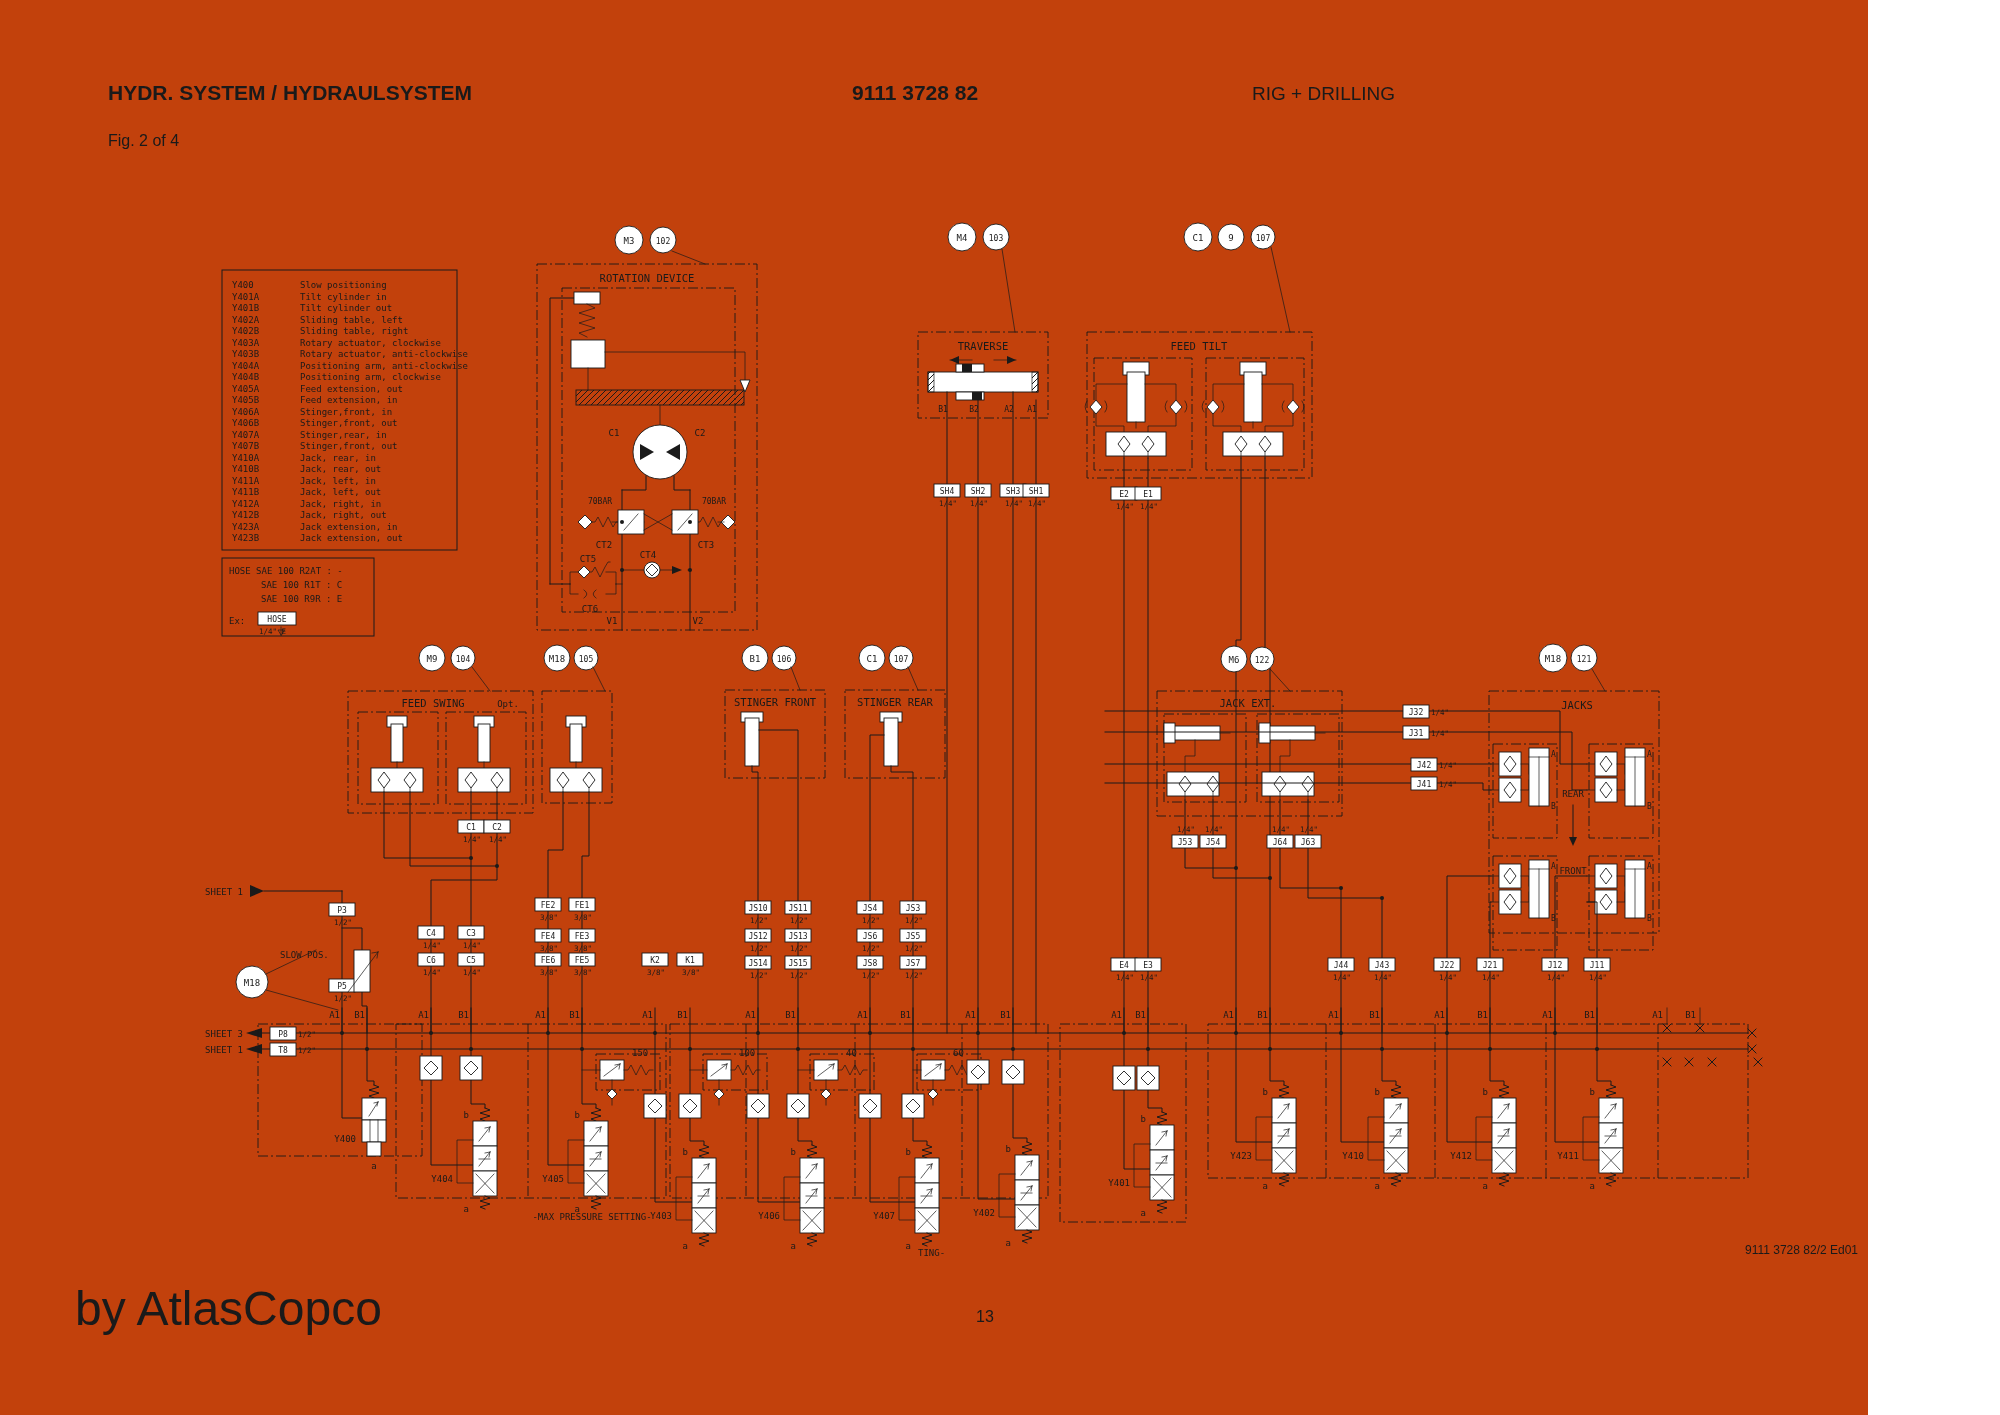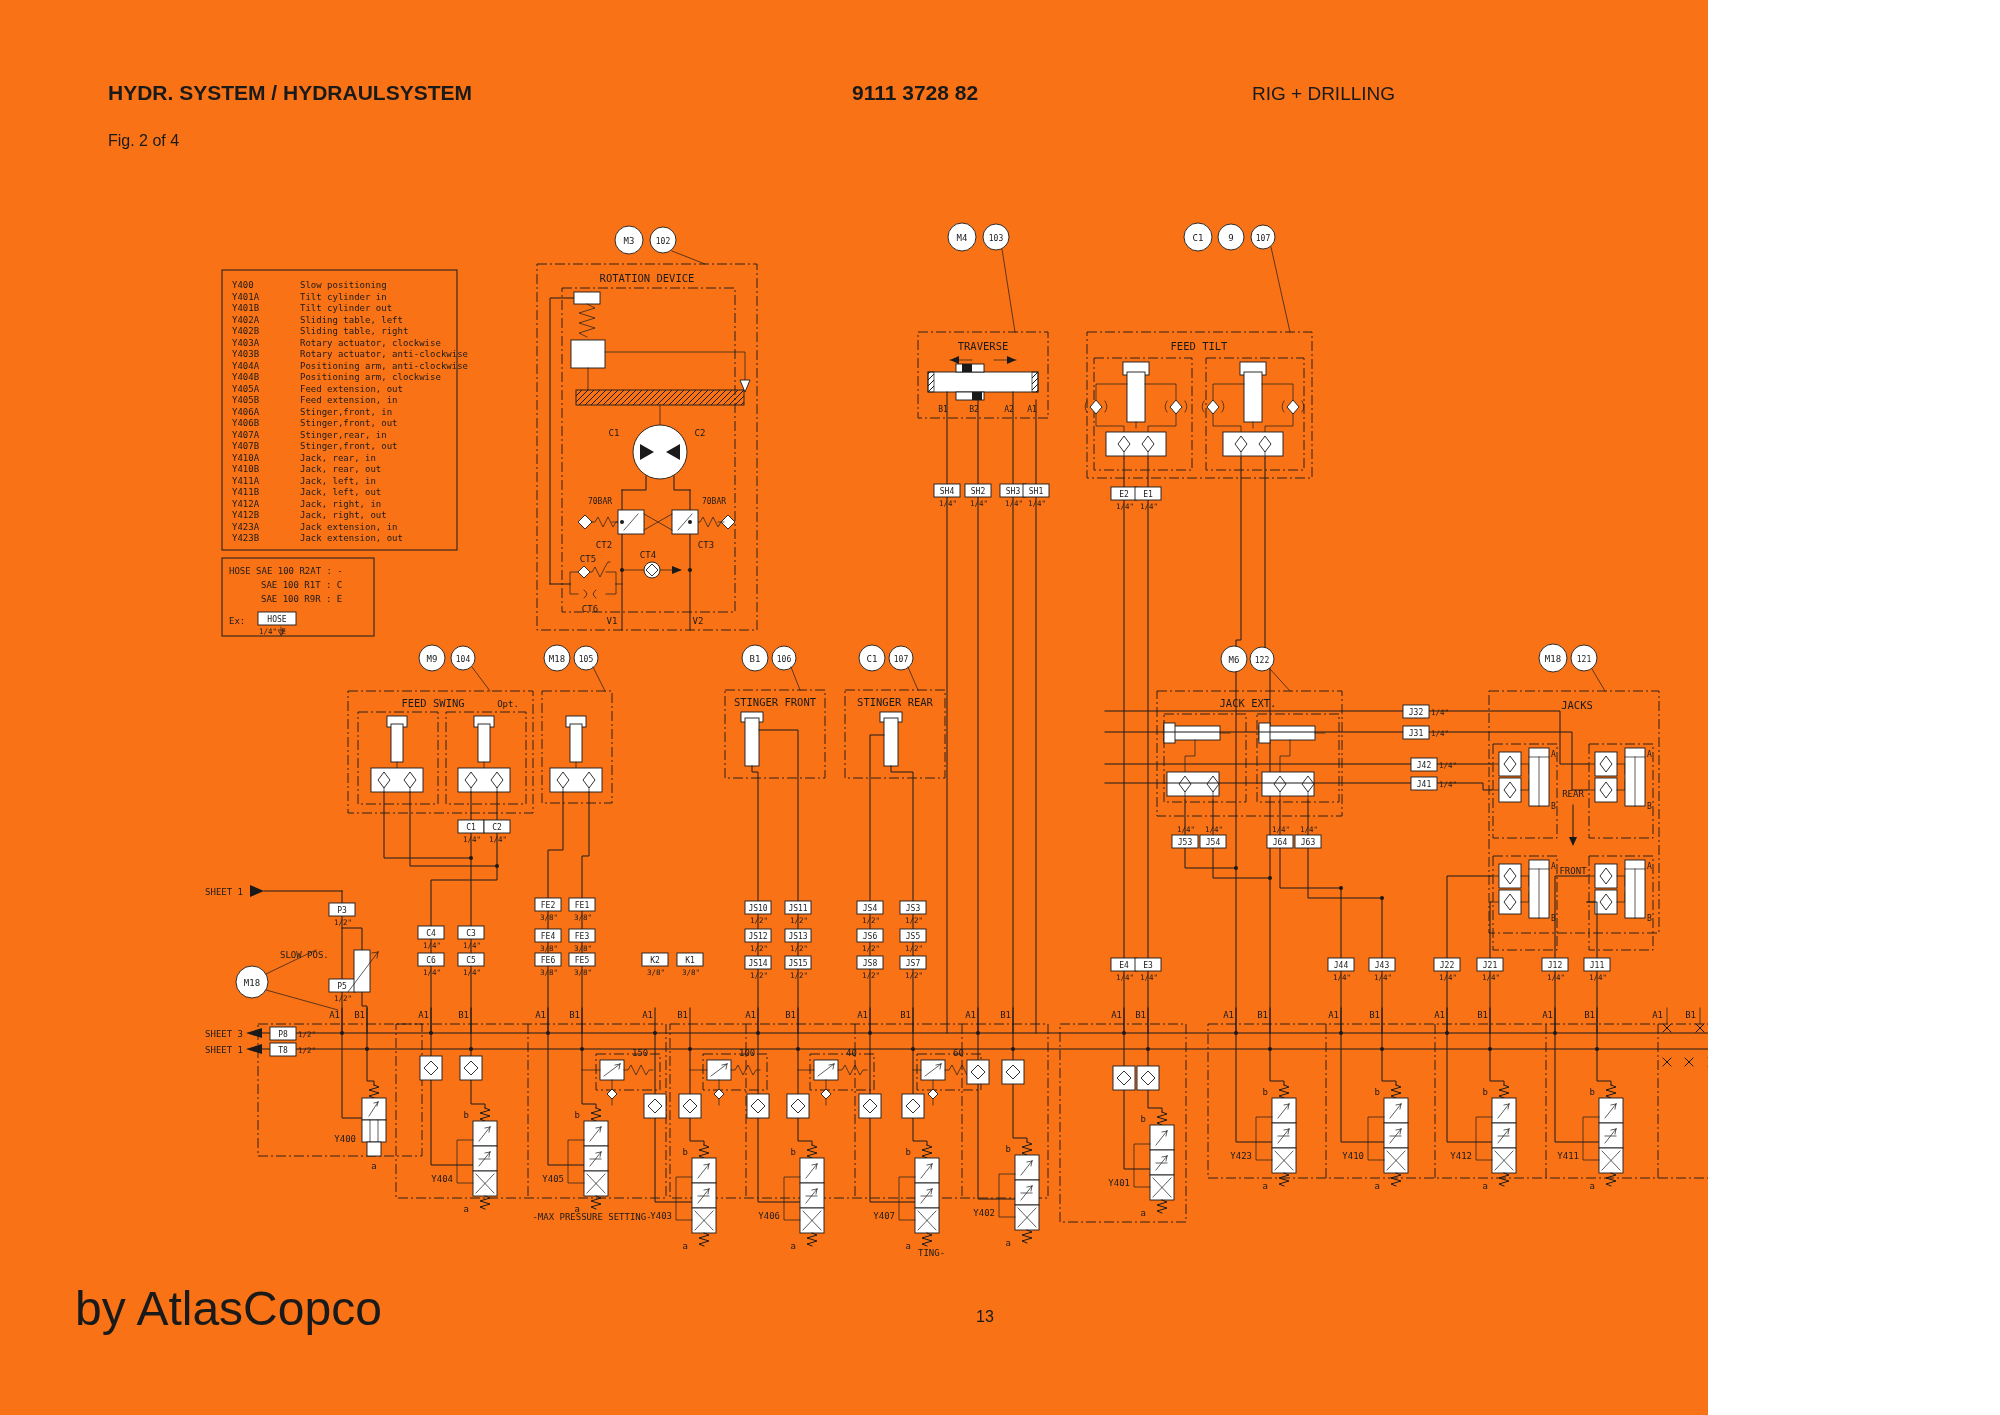--- a/index.html
+++ b/index.html
@@ -1,16 +1,16 @@
 <!DOCTYPE html>
 <html><head>
 <meta charset="utf-8">
 <style>
 html,body{margin:0;padding:0;background:#fff}
-#page{position:relative;width:1708px;height:1415px;background:#f97316;overflow:hidden}
+#page{position:relative;width:1868px;height:1415px;background:#c2410c;overflow:hidden}
 svg{position:absolute;left:0;top:0}
 svg text{fill:#1a1a1a}
 .h2{font:bold 21px "Liberation Sans",sans-serif}
 .h3{font:19px "Liberation Sans",sans-serif}
 .h4{font:16px "Liberation Sans",sans-serif}
 .wm{font:48px "Liberation Sans",sans-serif}
 .pg{font:16px "Liberation Sans",sans-serif}
 .ed{font:12px "Liberation Sans",sans-serif}
 .t9{font:9px "DejaVu Sans Mono",monospace}
 .t8{font:8px "DejaVu Sans Mono",monospace}

